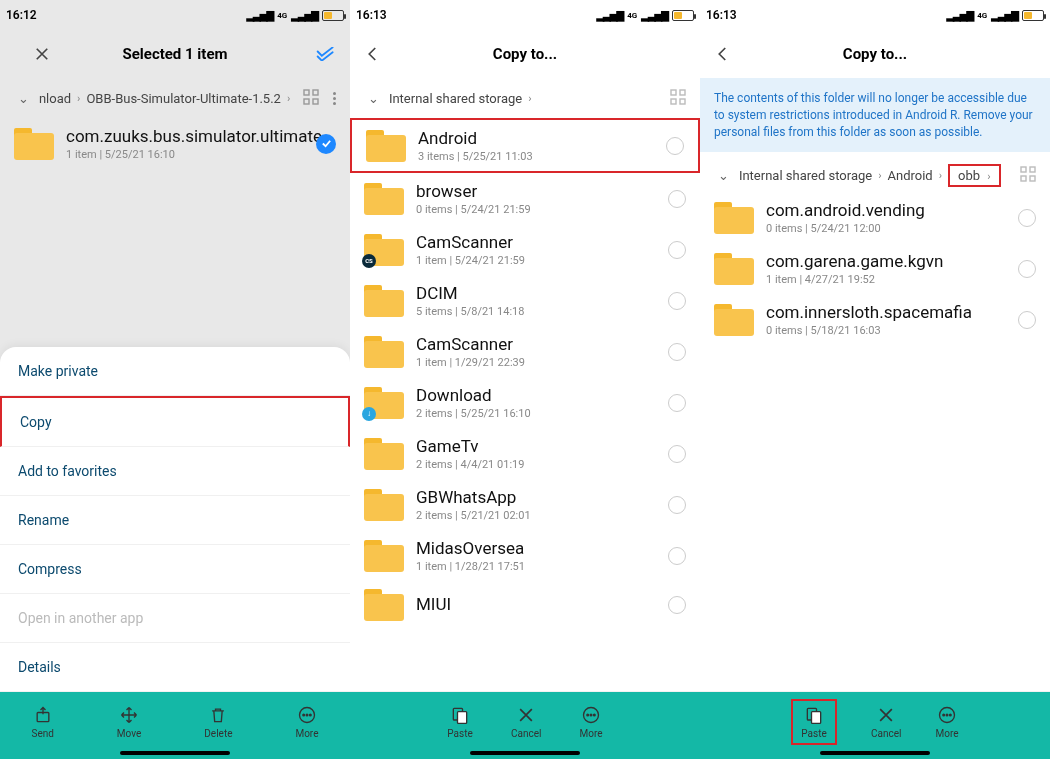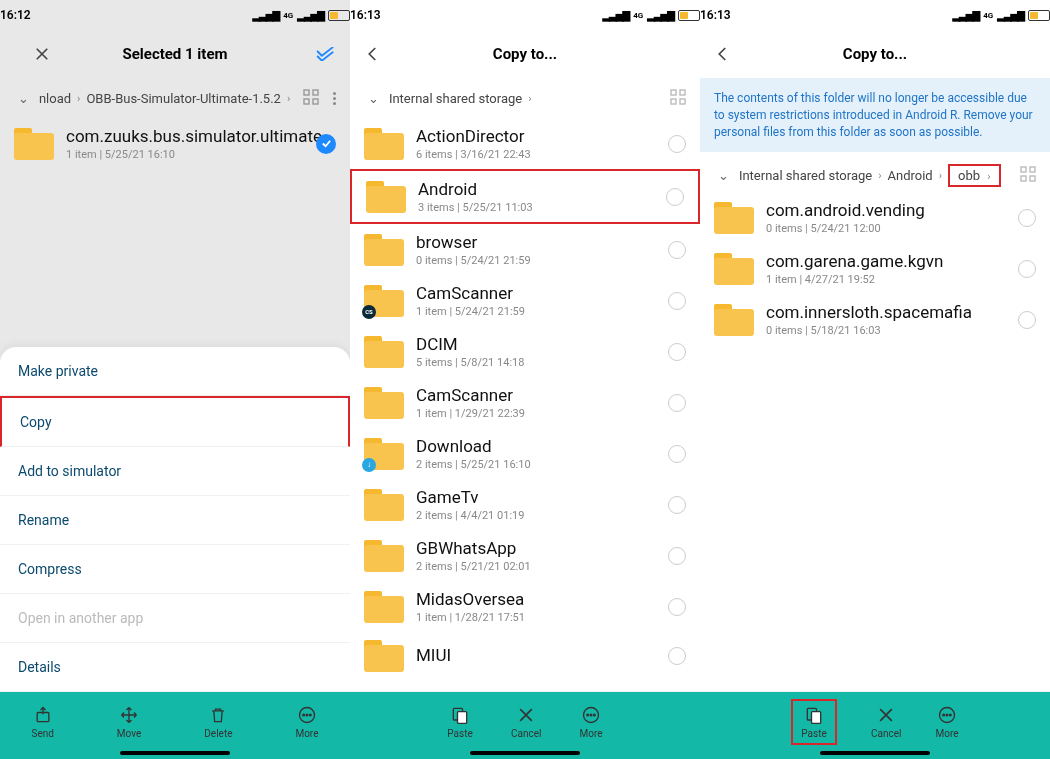--- a/index.html
+++ b/index.html
@@ -19,21 +19,21 @@
     display: flex;
     flex-direction: column;
     border-right: 0px solid #eee;
   }
   
   .status-bar {
     height: 30px;
     display: flex;
     align-items: center;
     justify-content: space-between;
-    padding: 0 0;
+    padding: 0 6px;
     font-size: 12px;
     font-weight: 600;
   }
   .status-bar.dim { background: #e8e8e8; }
   .status-right { display: flex; align-items: center; gap: 4px; }
   .status-right .sig { font-size: 10px; letter-spacing: -1px; }
   .status-right .lbl4g { font-size: 8px; font-weight: 700; }
   .battery {
     width: 22px; height: 11px; border: 1px solid #333; border-radius: 2px;
     position: relative; display: inline-block;
@@ -202,21 +202,21 @@
           <path d="M2 6l3 3 5-6"></path>
         </svg>
     </span>
   </div>
 
   <div style="flex:1; background:#e8e8e8;"></div>
 
   <div class="sheet">
     <div class="row">Make private</div>
     <div class="row red-box">Copy</div>
-    <div class="row">Add to simulator</div>
+    <div class="row">Add to favorites</div>
     <div class="row">Rename</div>
     <div class="row">Compress</div>
     <div class="row disabled">Open in another app</div>
     <div class="row" style="border-bottom:none;">Details</div>
   </div>
 
   <div class="bottom-bar">
     <div class="act">
       <svg viewBox="0 0 24 24" fill="none" stroke="#333" stroke-width="1.6">
           <rect x="5" y="9" width="14" height="11" rx="1"></rect>
@@ -279,31 +279,20 @@
       <svg viewBox="0 0 16 16" fill="none" stroke="#bbb" stroke-width="1.4">
           <rect x="1" y="1" width="5" height="5"></rect>
           <rect x="10" y="1" width="5" height="5"></rect>
           <rect x="1" y="10" width="5" height="5"></rect>
           <rect x="10" y="10" width="5" height="5"></rect>
         </svg>
     </span>
   </div>
 
   <div class="list-region" id="p2list">
-      <div class="item">
-    <span class="folder-ico">
-          <span class="tab"></span>
-          <span class="body"></span>
-        </span>
-    <span class="text">
-      <div class="name">ActionDirector</div>
-      <div class="meta">6 items<span class="sep"> | </span>3/16/21 22:43</div>
-    </span>
-    <span class="radio"></span>
-  </div>
       <div class="item red-box">
     <span class="folder-ico">
           <span class="tab"></span>
           <span class="body"></span>
         </span>
     <span class="text">
       <div class="name">Android</div>
       <div class="meta">3 items<span class="sep"> | </span>5/25/21 11:03</div>
     </span>
     <span class="radio"></span>

